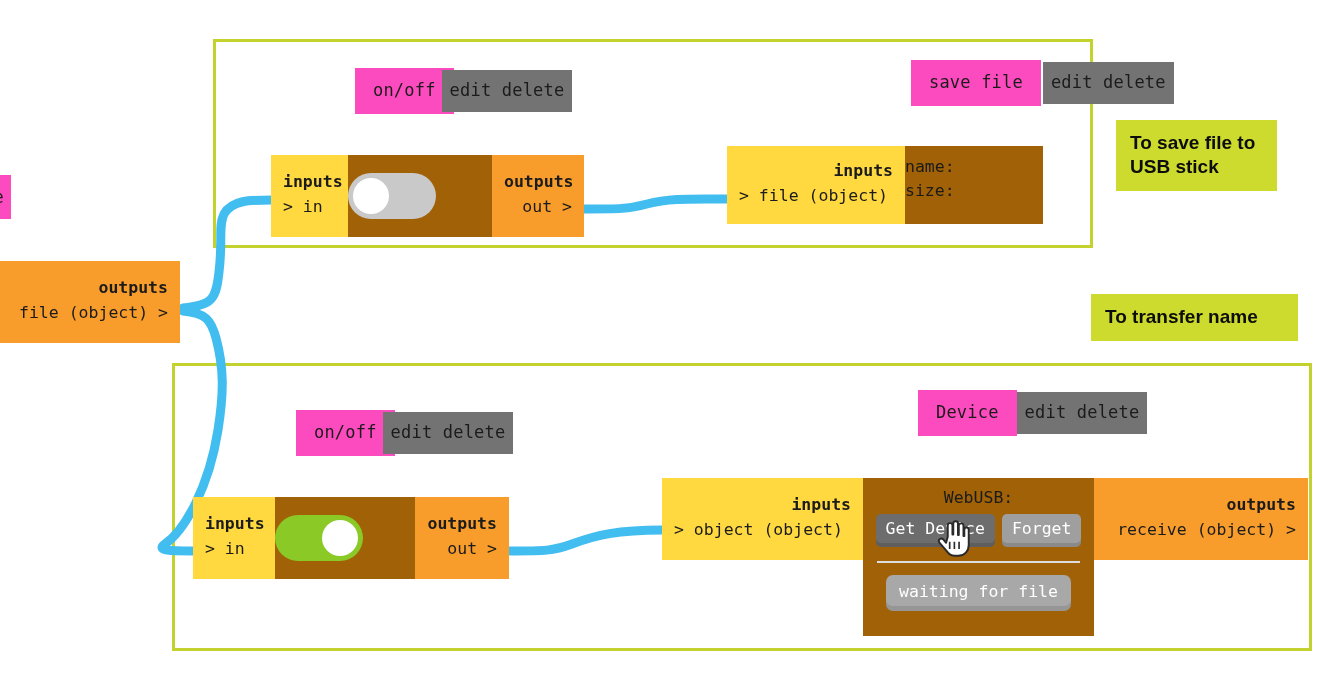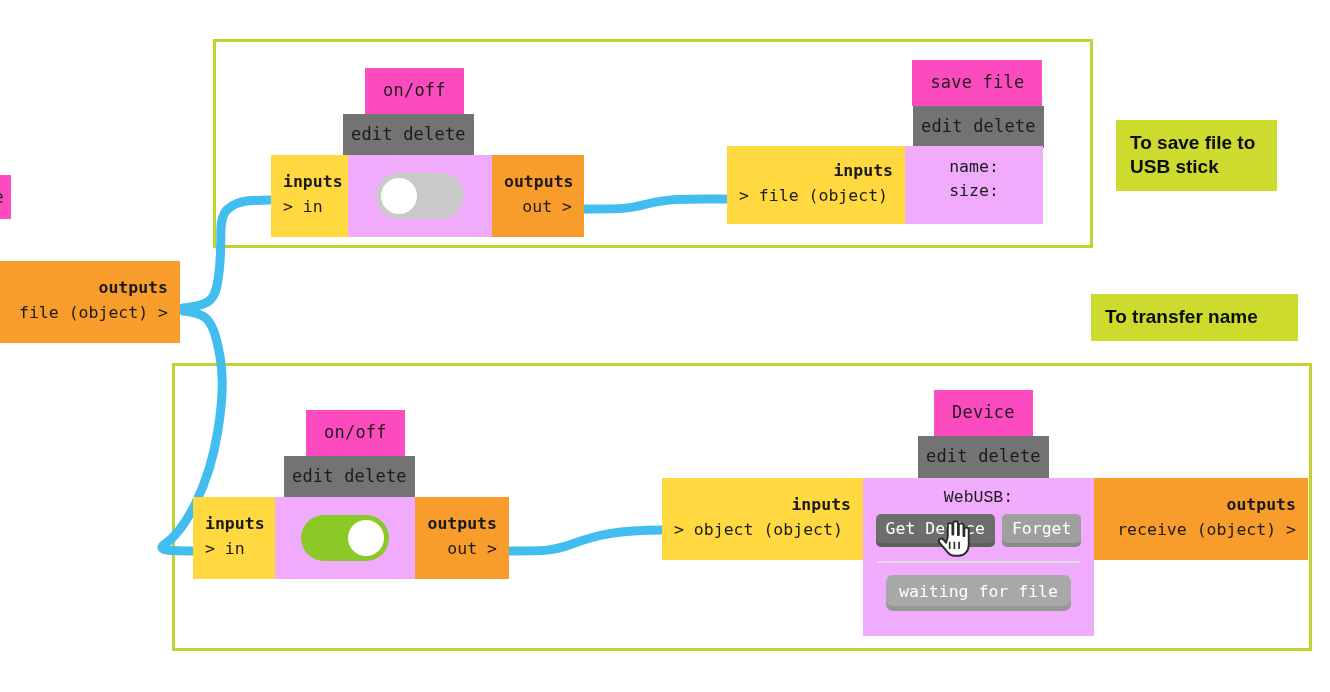--- a/index.html
+++ b/index.html
@@ -47,21 +47,20 @@
   }
 
   
   .node {
     position: absolute;
     z-index: 10;
   }
   .node-head {
     position: absolute;
     display: flex;
-    flex-direction: column;
     align-items: center;
   }
   .node-title {
     background: #fc4bbe;
     color: #1b1b1b;
     font-size: 17px;
     line-height: 1;
     padding: 14px 18px 15px;
     white-space: nowrap;
     text-align: center;
@@ -110,24 +109,23 @@
   .port-row {
     font-size: 16.5px;
     color: #1b1b1b;
     line-height: 1.55;
     white-space: nowrap;
   }
   .port-col.inputs .port-row {
     text-align: left;
   }
   .center-col {
-    background: #f0abfc;
+    background: #a16207;
     display: flex;
     flex-direction: column;
-    align-items: center;
     justify-content: center;
     box-sizing: border-box;
   }
 
   
   .toggle {
     width: 88px;
     height: 46px;
     border-radius: 23px;
     background: #c9c9c9;
@@ -167,21 +165,20 @@
     align-items: center;
     padding: 10px 14px 16px;
     box-sizing: border-box;
     width: 100%;
   }
   .usb-label {
     font-size: 16.5px;
     color: #1b1b1b;
     margin-bottom: 7px;
     white-space: nowrap;
-    font-family: Liberation Mono, monospace;
   }
   .usb-btn-row {
     display: flex;
     gap: 7px;
   }
   .usb-btn {
     font-family: "DejaVu Sans Mono", monospace;
     font-size: 16.5px;
     color: #ffffff;
     border: none;

